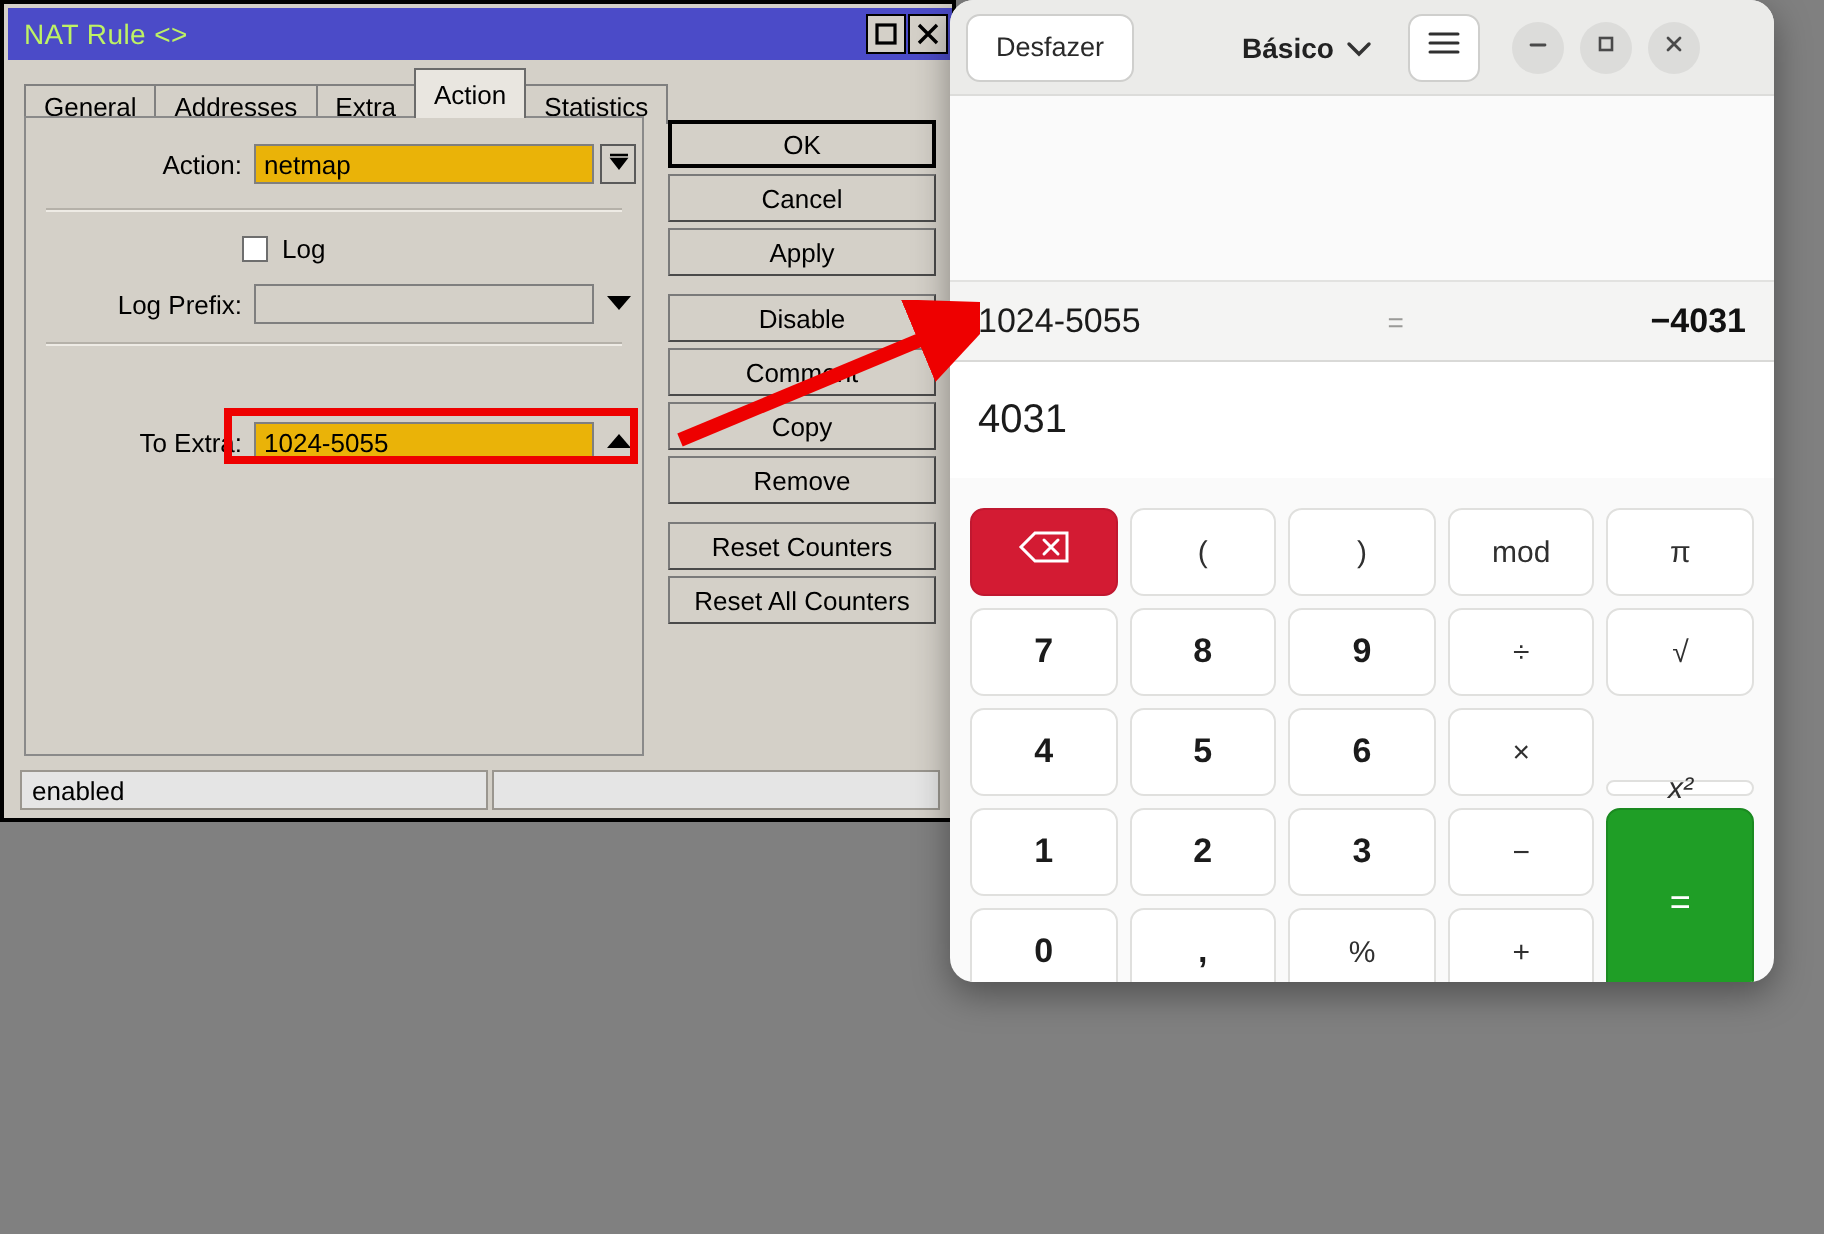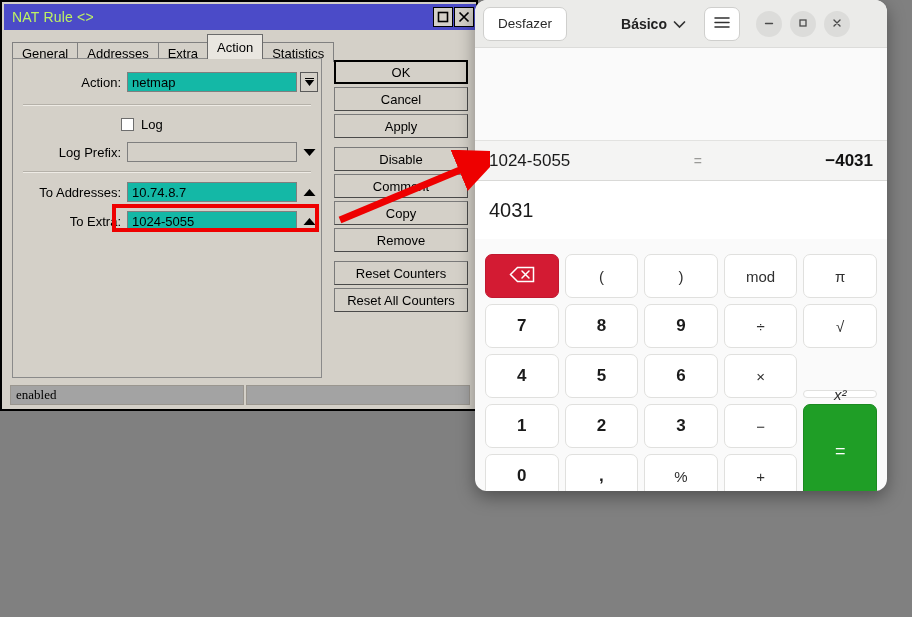--- a/index.html
+++ b/index.html
@@ -101,21 +101,21 @@
     align-items: center;
     height: 22px;
   }
   .form-label {
     font-size: 13px;
     color: #000;
     text-align: right;
     padding-right: 6px;
   }
   .text-input {
-    background: #14b8a6;
+    background: #eab308;
     border: 1px solid #7f7f7f;
     height: 20px;
     box-sizing: border-box;
     font-size: 13px;
     color: #000;
     display: flex;
     align-items: center;
     padding-left: 4px;
   }
   .text-input.disabled { background: #d4d0c8; }
@@ -170,28 +170,27 @@
   .dlg-btn.gap { margin-top: 9px; }
 
   
   .statusbar {
     position: absolute;
     left: 6px; bottom: 4px;
     width: 460px; height: 20px;
     display: flex;
   }
   .status-cell {
-    background: #a3a3a3;
+    background: #e5e5e5;
     border: 1px solid #9a968f;
     box-sizing: border-box;
     font-size: 13px;
     color: #000;
     display: flex; align-items: center;
     padding-left: 5px;
-    font-family: Liberation Serif, serif;
   }
 
   
   .red-box {
     position: absolute;
     left: 110px; top: 202px;
     width: 207px; height: 28px;
     border: 4px solid #ee0000;
     box-sizing: border-box;
     z-index: 10;
@@ -377,31 +376,20 @@
           <span>
             <svg width="13" height="9" viewBox="0 0 13 9">
                 <path d="M0.5 1 L12.5 1 L6.5 8 Z" fill="#000"></path>
               </svg>
           </span>
         </div>
       </div>
 
       <div class="divider" style="left:10px; top:112px; width:288px;"></div>
 
-      <div class="form-row" style="left:0px; top:122px; width:308px;">
-        <div class="form-label" style="width:108px;">To Addresses:</div>
-        <div class="text-input" style="width:170px;">10.74.8.7</div>
-        <div class="bare-arrow">
-          <span>
-            <svg width="13" height="9" viewBox="0 0 13 9">
-                <path d="M0.5 8 L12.5 8 L6.5 1 Z" fill="#000"></path>
-              </svg>
-          </span>
-        </div>
-      </div>
 
       <div class="form-row" style="left:0px; top:151px; width:308px;">
         <div class="form-label" style="width:108px;">To Extra:</div>
         <div class="text-input" style="width:170px;">1024-5055</div>
         <div class="bare-arrow">
           <span>
             <svg width="13" height="9" viewBox="0 0 13 9">
                 <path d="M0.5 8 L12.5 8 L6.5 1 Z" fill="#000"></path>
               </svg>
           </span>

